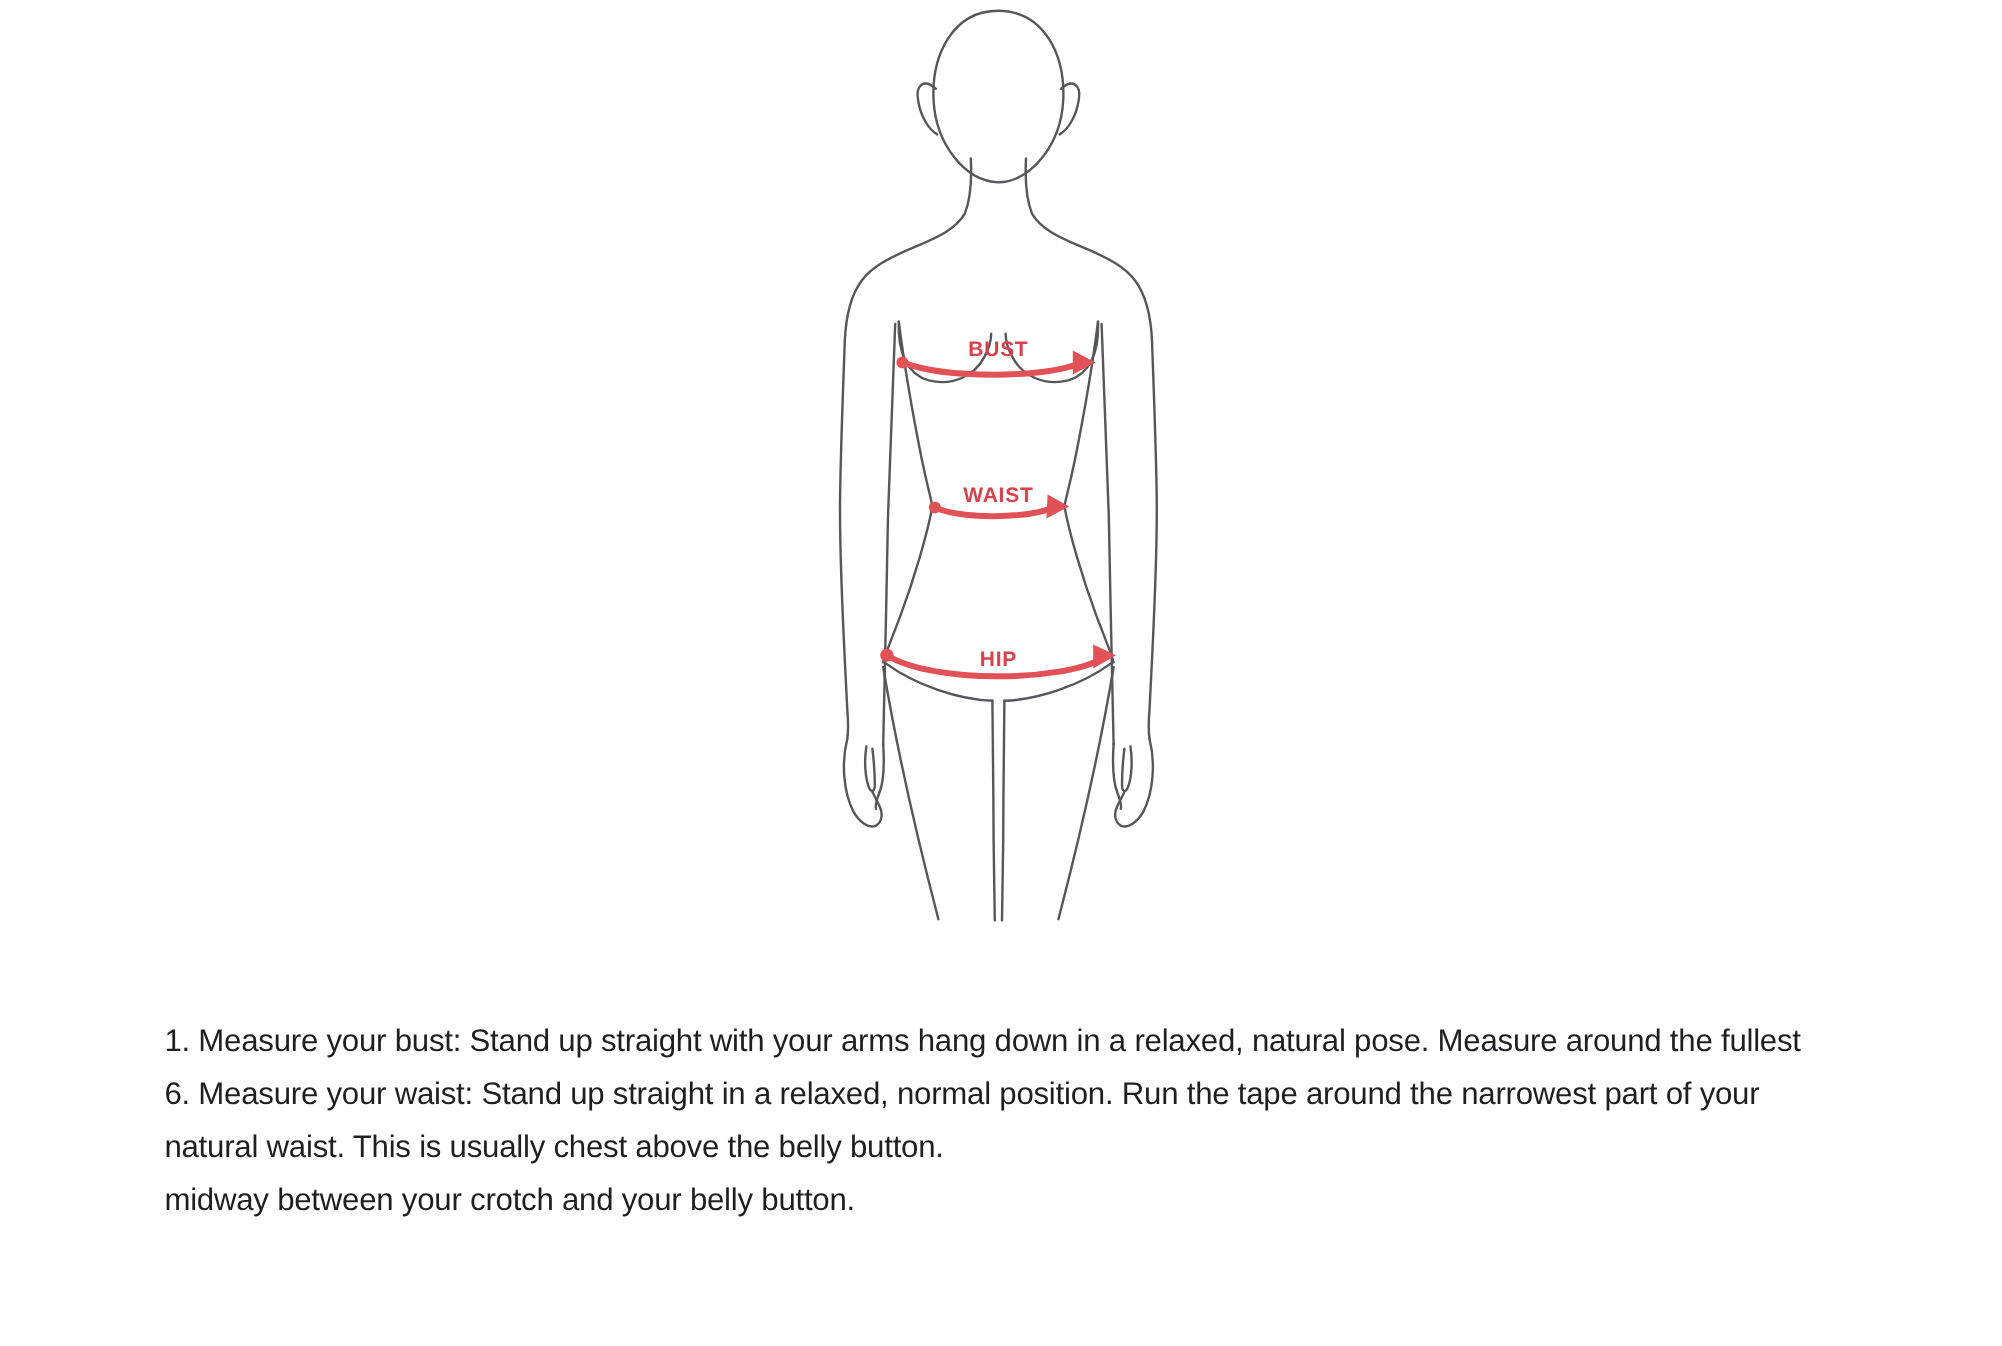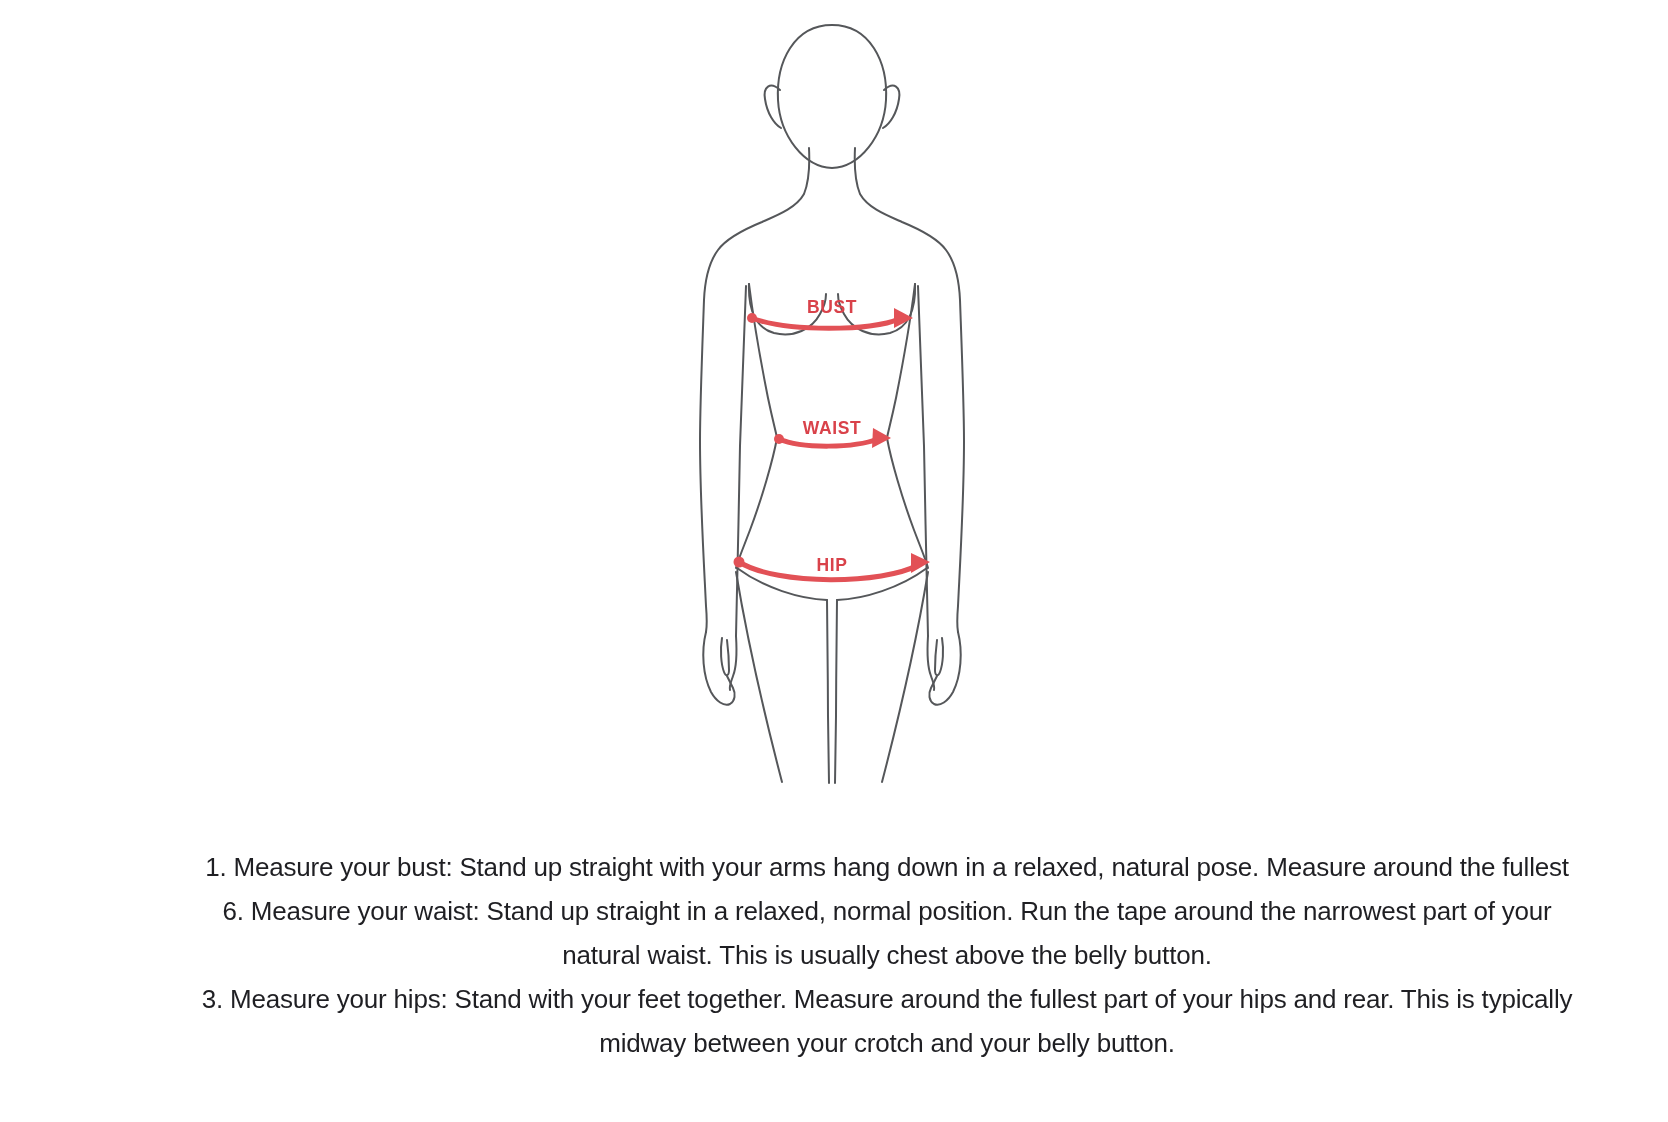--- a/index.html
+++ b/index.html
@@ -5,38 +5,37 @@
   html, body { margin: 0; padding: 0; }
   body {
     width: 1668px; height: 1122px;
     background: #ffffff;
     position: relative;
     overflow: hidden;
     font-family: "Liberation Sans", sans-serif;
   }
   .figure-wrap {
     position: absolute;
-    left: 650px; top: 16px;
+    left: 650px; top: 0;
     width: 370px; height: 780px;
   }
   .figure-wrap svg { display: block; width: 100%; height: 100%; }
   .bodyline { fill: none; stroke-width: 2; stroke-linecap: round; stroke-linejoin: round; }
   .redline  { fill: none; stroke-width: 5; stroke-linecap: round; }
   .measure-label {
     font-family: "Liberation Sans", sans-serif;
     font-weight: bold;
     font-size: 17.5px;
     letter-spacing: 0.6px;
     text-anchor: middle;
   }
   .instructions {
     position: absolute;
     left: 137px; top: 845px;
     width: 1500px;
-    text-align: center;
   }
   .instruction-line {
     font-size: 26px;
     line-height: 44px;
     letter-spacing: -0.2px;
     color: #1f1f23;
     white-space: nowrap;
   }
 </style>
 </head>
@@ -87,15 +86,14 @@
       <path d="M 911 537 L 930 546 L 911 557 Z" fill="#e25156"></path>
       <text class="measure-label" x="832" y="555" fill="#d9424a">HIP</text>
     </g>
   </svg>
 </div>
 
 <div class="instructions">
   <div class="instruction-line">1. Measure your bust: Stand up straight with your arms hang down in a relaxed, natural pose. Measure around the fullest</div>
   <div class="instruction-line">6. Measure your waist: Stand up straight in a relaxed, normal position. Run the tape around the narrowest part of your</div>
   <div class="instruction-line">natural waist. This is usually chest above the belly button.</div>
-  <div class="instruction-line">3. Measure your hips: Stand with your feet together. Measure around the fullest part of your hips and rear. This is typically</div>
   <div class="instruction-line">midway between your crotch and your belly button.</div>
 </div>
 
 </body></html>

